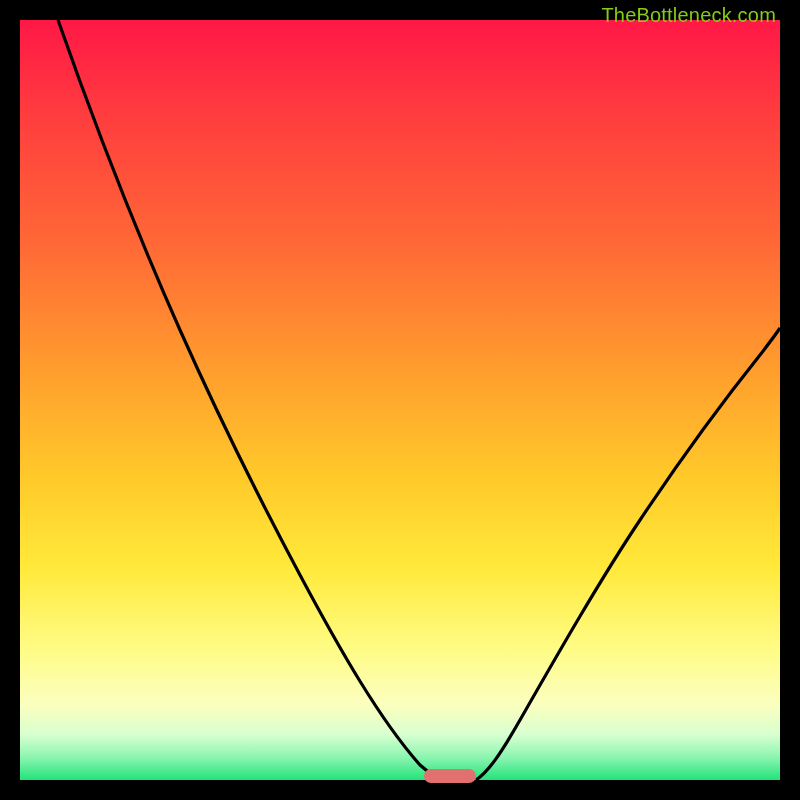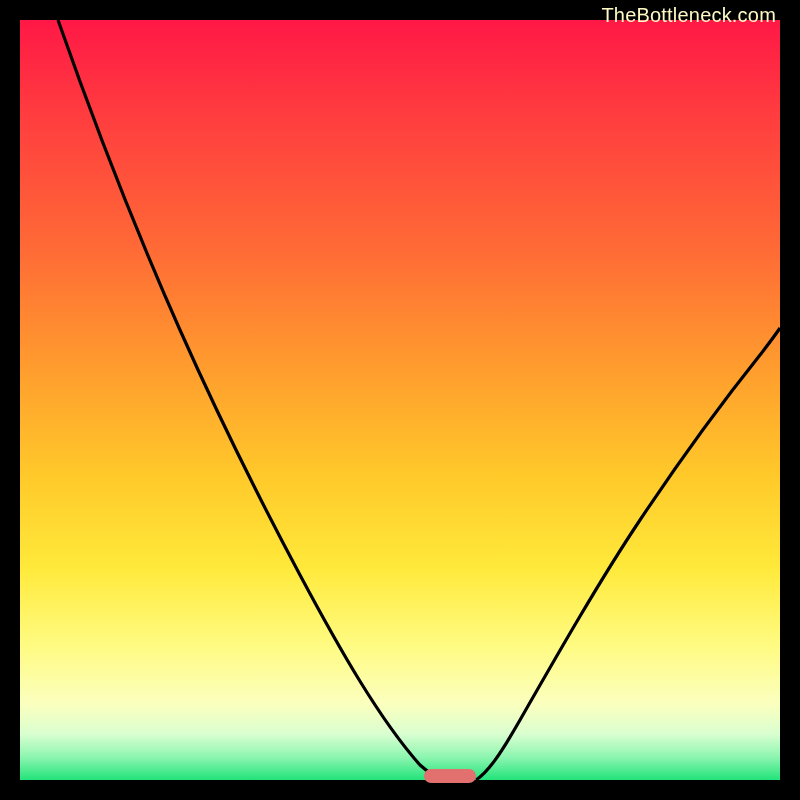--- a/index.html
+++ b/index.html
@@ -36,21 +36,21 @@
       #fbffbe 90%,
       #d9ffd0 94%,
       #8cf5b0 97%,
       #22e37a 100%
     );
   }
   .watermark {
     position: absolute;
     top: 4px;
     right: 24px;
-    color: #fef9c3;
+    color: #84cc16;
     font-size: 20px;
     font-weight: 500;
     letter-spacing: 0.2px;
     user-select: none;
   }
   .marker {
     position: absolute;
     background: #e2706e;
     border-radius: 999px;
   }

